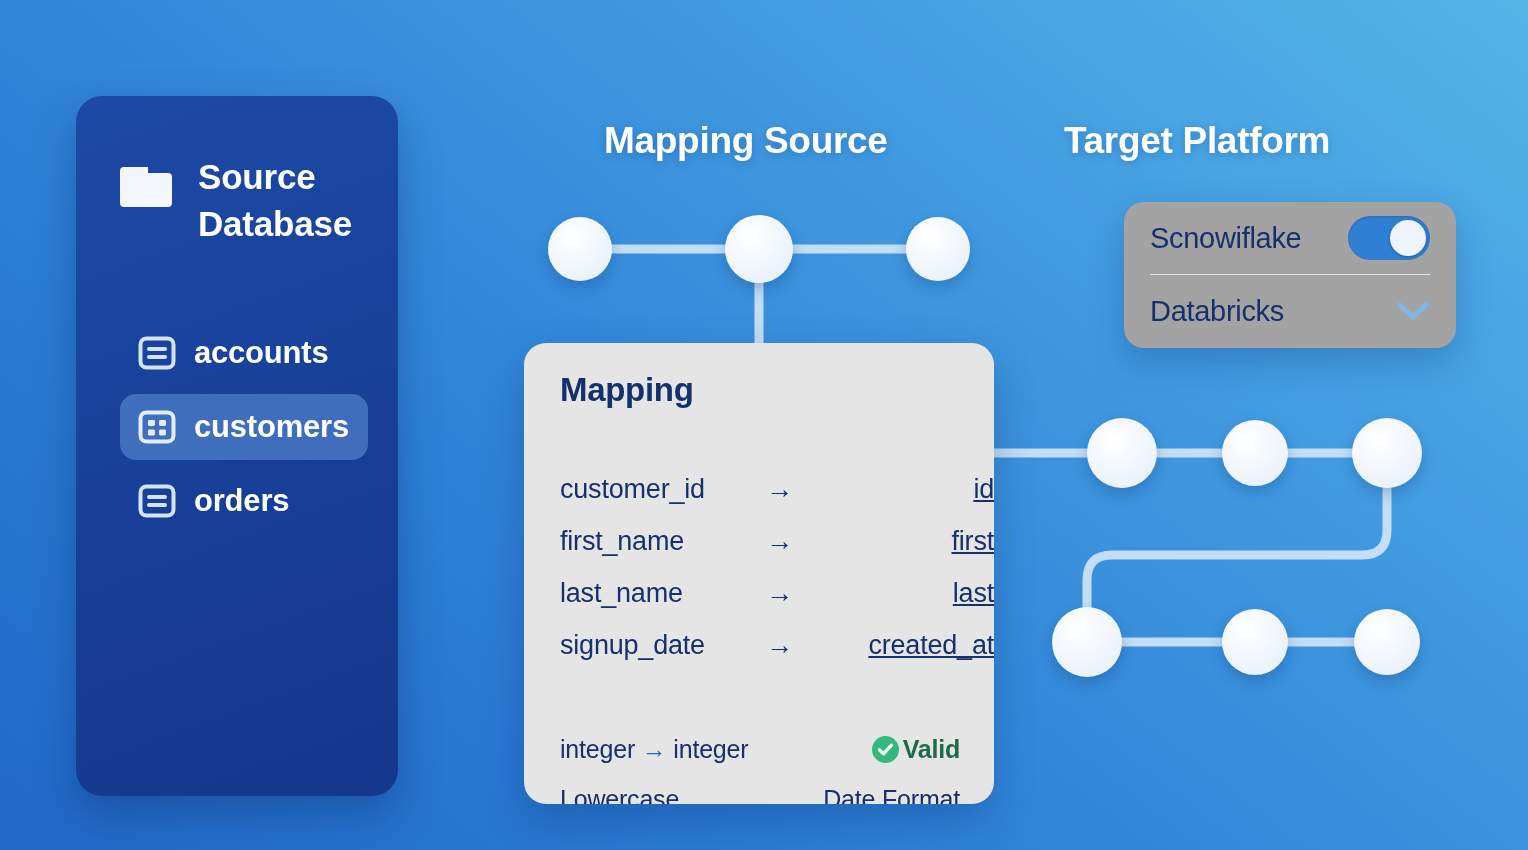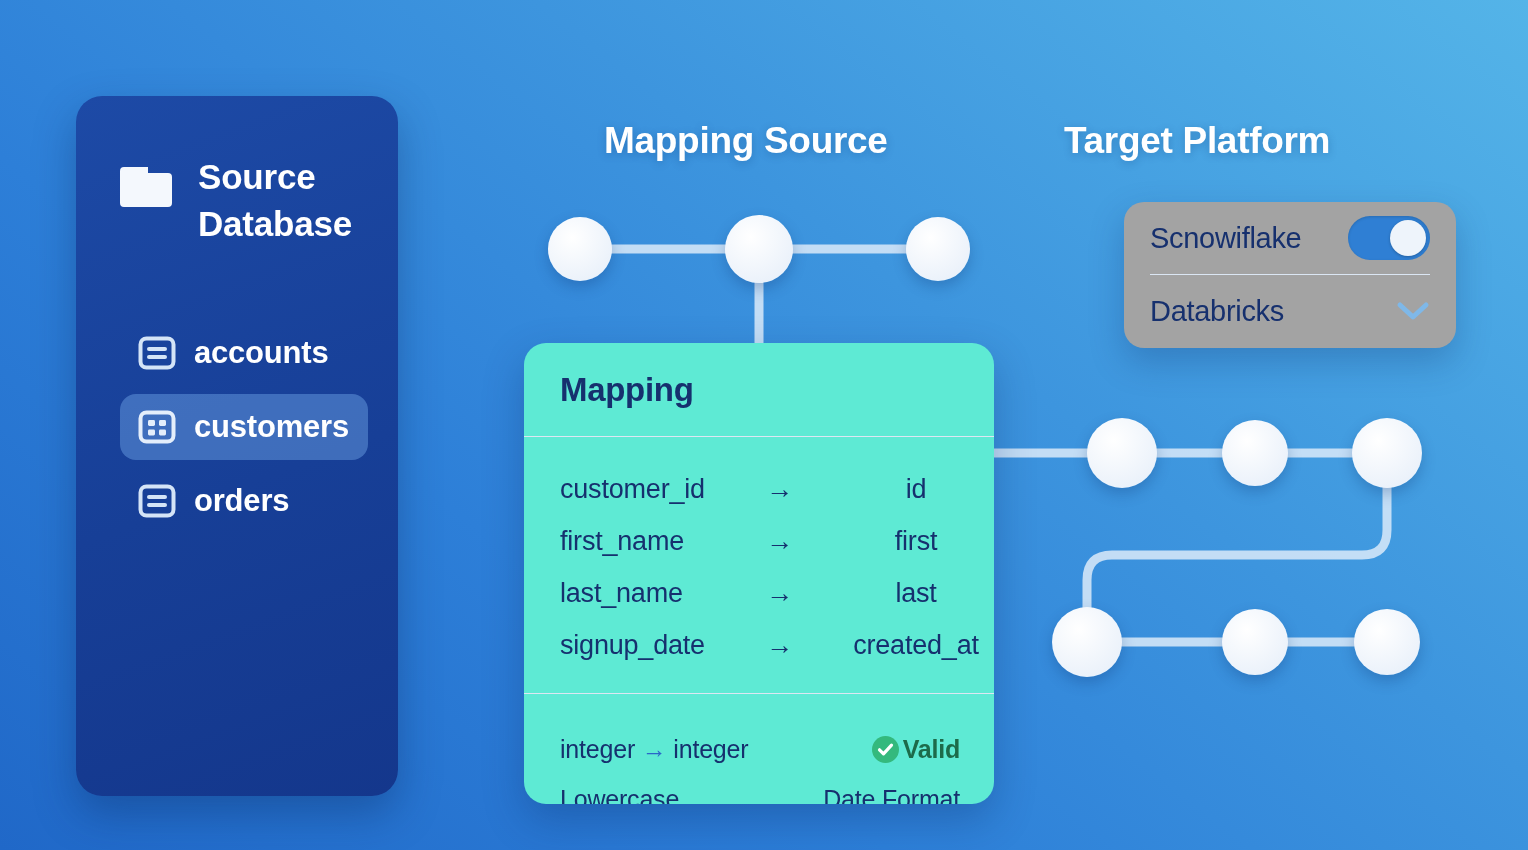--- a/index.html
+++ b/index.html
@@ -63,38 +63,38 @@
     text-shadow:0 2px 8px rgba(14,60,124,.30);
     white-space:nowrap;
   }
   #h-rules  { left:604px; top:120px; }
   #h-target { left:1064px; top:120px; }
 
   
   .map-card {
     position:absolute; left:524px; top:343px;
     width:470px; height:461px;
-    background:#5eead4;
+    background:#e5e5e5;
     border-radius:22px;
     box-shadow:0 16px 40px rgba(10,44,104,.30);
     overflow:hidden;
   }
   .map-title {
     color:#16306e; font-size:33px; font-weight:700;
     padding:28px 0 0 36px; letter-spacing:-.3px;
   }
   .map-div { height:1px; background:#dde6f2; margin-top:27px; }
   .map-rows { padding:26px 0 0 0; }
   .map-row {
     display:grid; grid-template-columns:206px 72px 1fr;
     align-items:center; height:52px; padding-left:36px;
     font-size:27px; color:#16306e; letter-spacing:-.2px;
   }
   .map-row .arrow { color:#16306e; font-size:27px; text-align:left; }
-  .map-row .dst { text-align:center; }
+  .map-row .dst { text-align:right;text-decoration:underline; }
 
   .map-foot { padding:20px 0 0 0; }
   .foot-row {
     display:flex; align-items:flex-end; height:50px;
     padding:0 34px 0 36px; font-size:25px; color:#16306e;
     letter-spacing:-.2px;
   }
   .foot-row .left  { flex:none; }
   .foot-row .right { margin-left:auto; display:flex; align-items:center; gap:4px; }
   .a-blue { color:#2a66c8; font-weight:600; }

